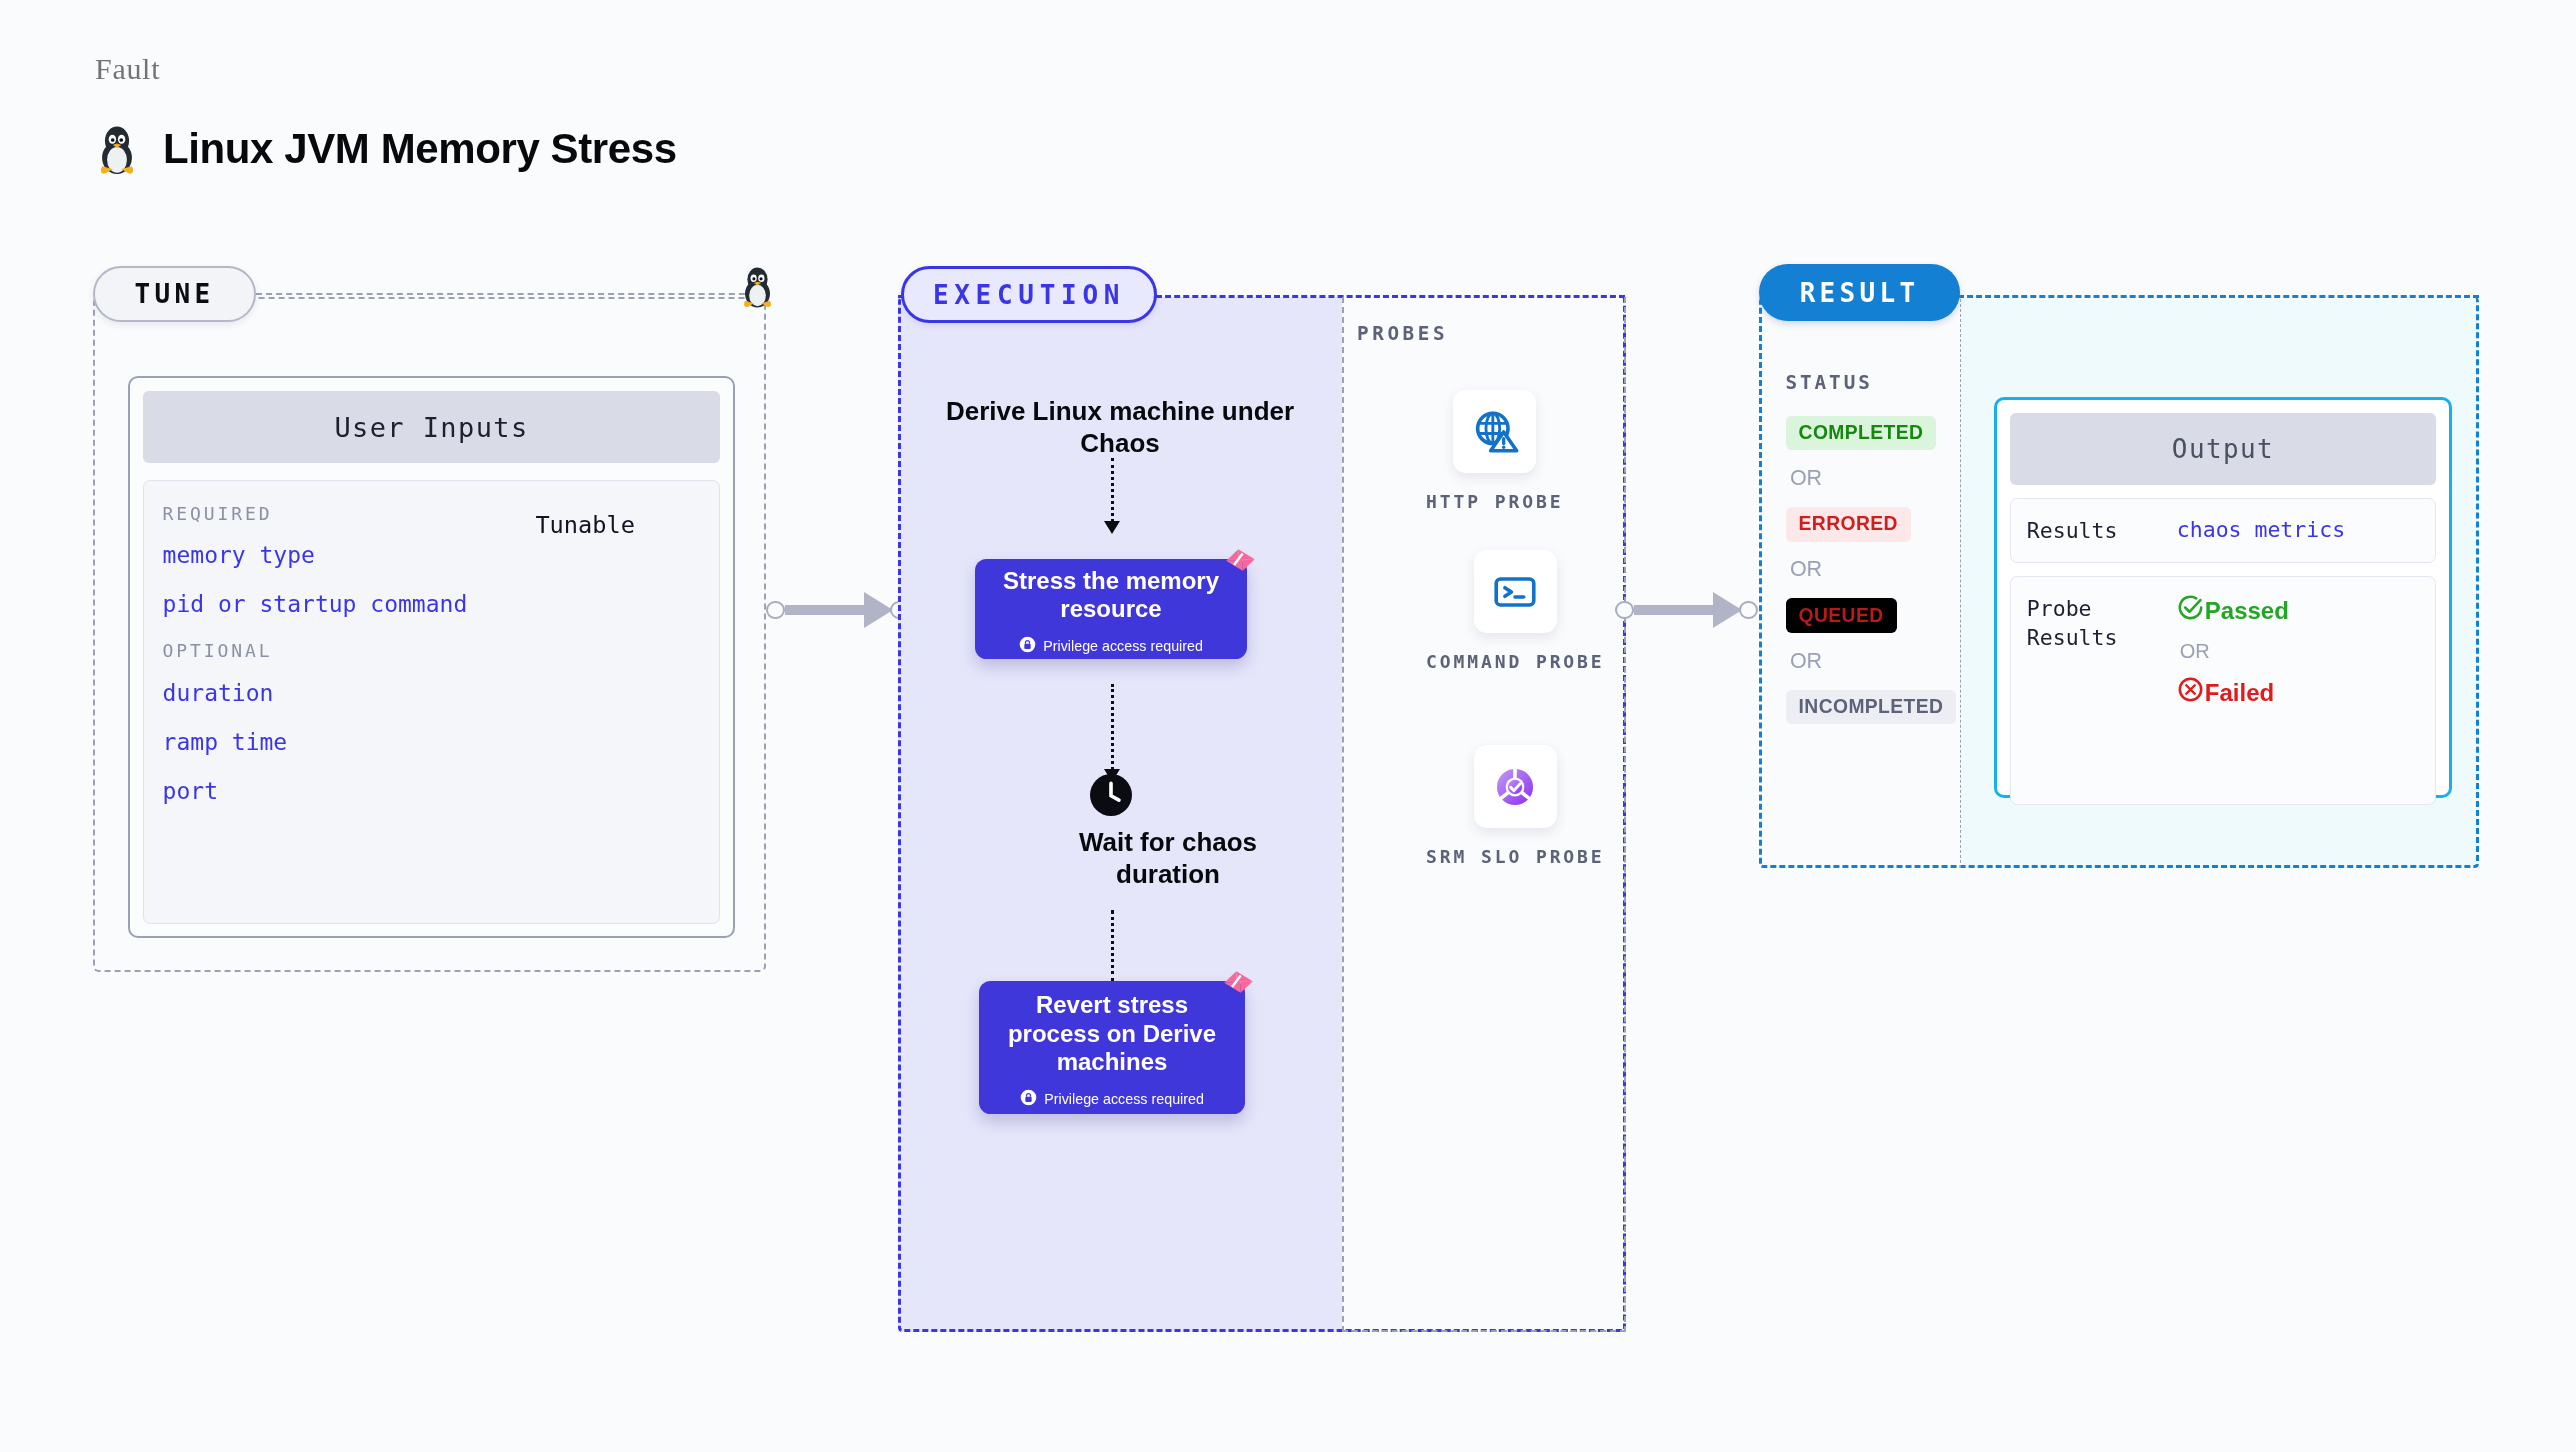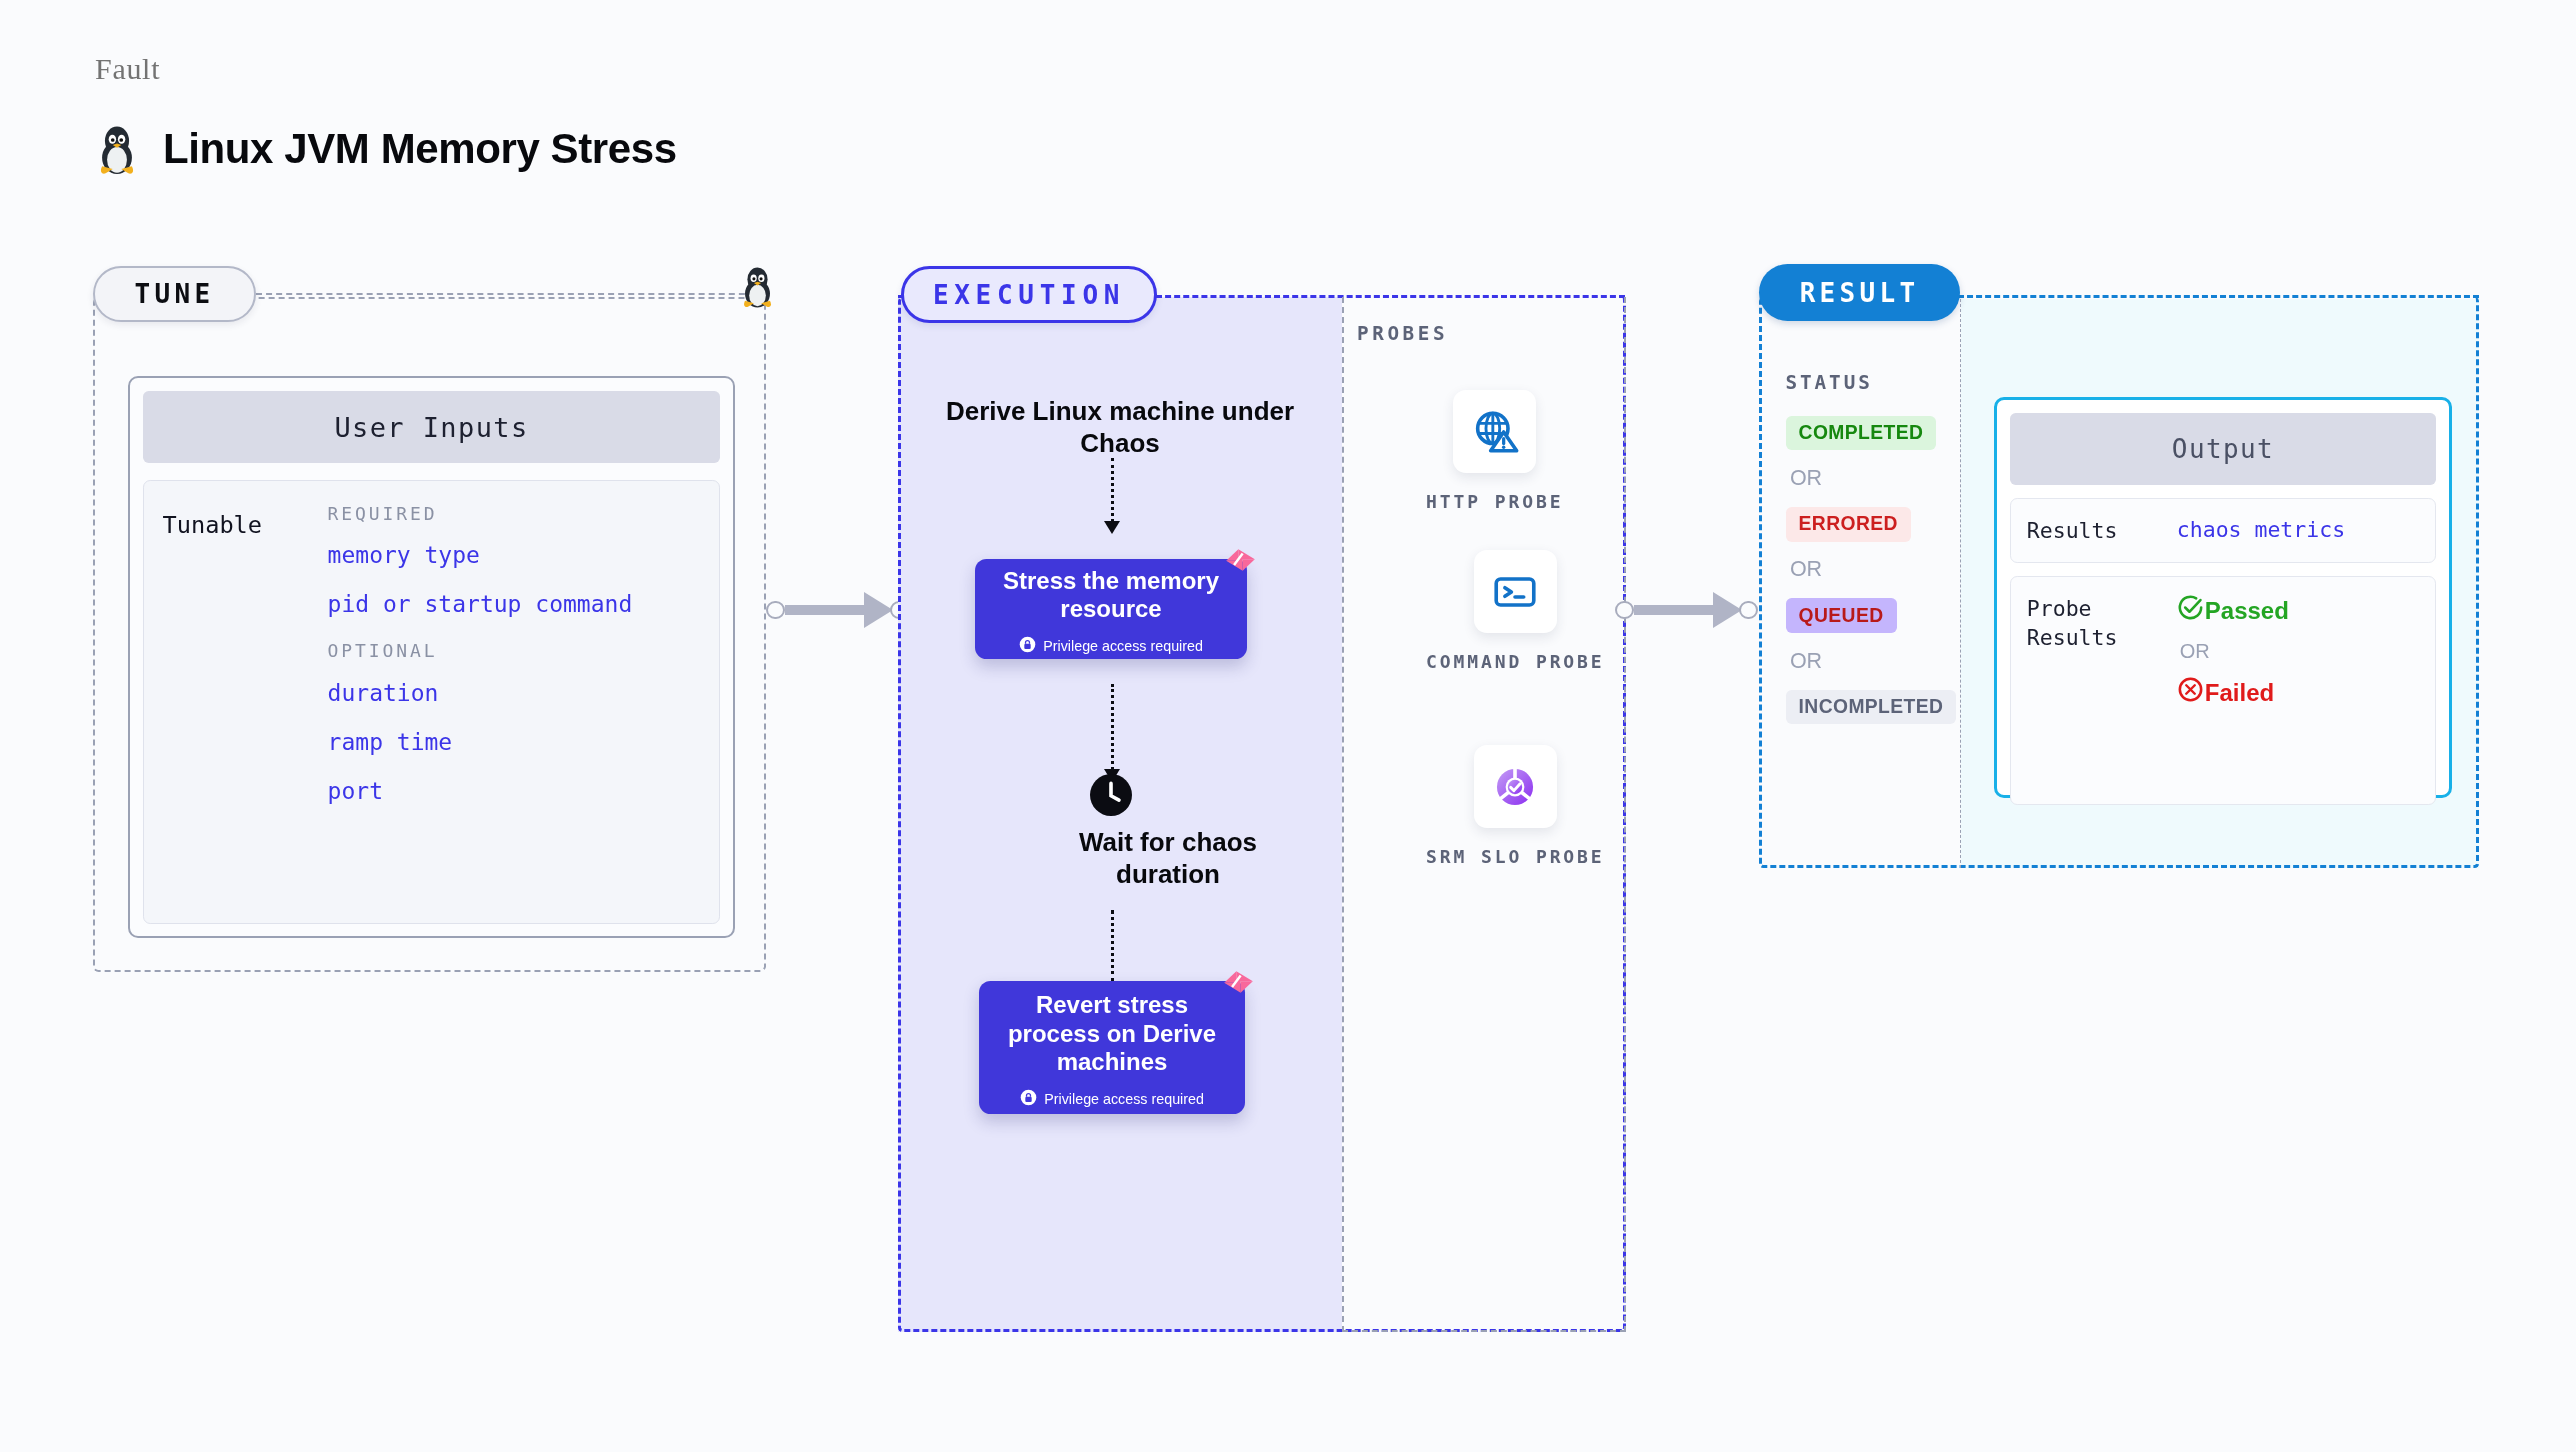--- a/index.html
+++ b/index.html
@@ -266,30 +266,30 @@
     <path d="M10 62 C6 70 10 74 15 72 L25 66 Z" fill="#f2b01e"></path>
     <path d="M52 62 C56 70 52 74 47 72 L37 66 Z" fill="#f2b01e"></path>
   </svg>
 </div>
 
 <div class="abs" id="userinputs-card">
   <div id="userinputs-header">
     <span>User Inputs</span>
   </div>
   <div id="tunable-box">
-    <div id="tunable-label">Tunable</div>
     <div id="tunable-list">
       <div class="group-title">REQUIRED</div>
       <div class="tunable-item">memory type</div>
       <div class="tunable-item">pid or startup command</div>
       <div class="group-title second">OPTIONAL</div>
       <div class="tunable-item">duration</div>
       <div class="tunable-item">ramp time</div>
       <div class="tunable-item">port</div>
     </div>
+    <div id="tunable-label">Tunable</div>
   </div>
 </div>
 
 <div class="abs connector" id="connector-1">
   <span class="conn-dot"></span>
   <span class="conn-line"></span>
   <span class="conn-head"></span>
   <span class="conn-dot"></span>
 </div>
 
@@ -431,21 +431,21 @@
   <span>RESULT</span>
 </div>
 
 <div class="abs" id="status-col">
   <div id="status-title">STATUS</div>
   <div class="status-stack">
     <div><span class="status-badge" style="background:#dbf5dd;color:#16880f">COMPLETED</span></div>
     <div class="status-or">OR</div>
     <div><span class="status-badge" style="background:#fce8e8;color:#cc1f1f">ERRORED</span></div>
     <div class="status-or">OR</div>
-    <div><span class="status-badge" style="background:#c4b5fd;color:#b81a1a">QUEUED</span></div>
+    <div><span class="status-badge" style="background:#000000;color:#b81a1a">QUEUED</span></div>
     <div class="status-or">OR</div>
     <div><span class="status-badge" style="background:#eceef4;color:#5c6378">INCOMPLETED</span></div>
   </div>
 </div>
 
 <div class="abs" id="output-card">
   <div id="output-header">
     <span>Output</span>
   </div>
   <div class="output-row">

